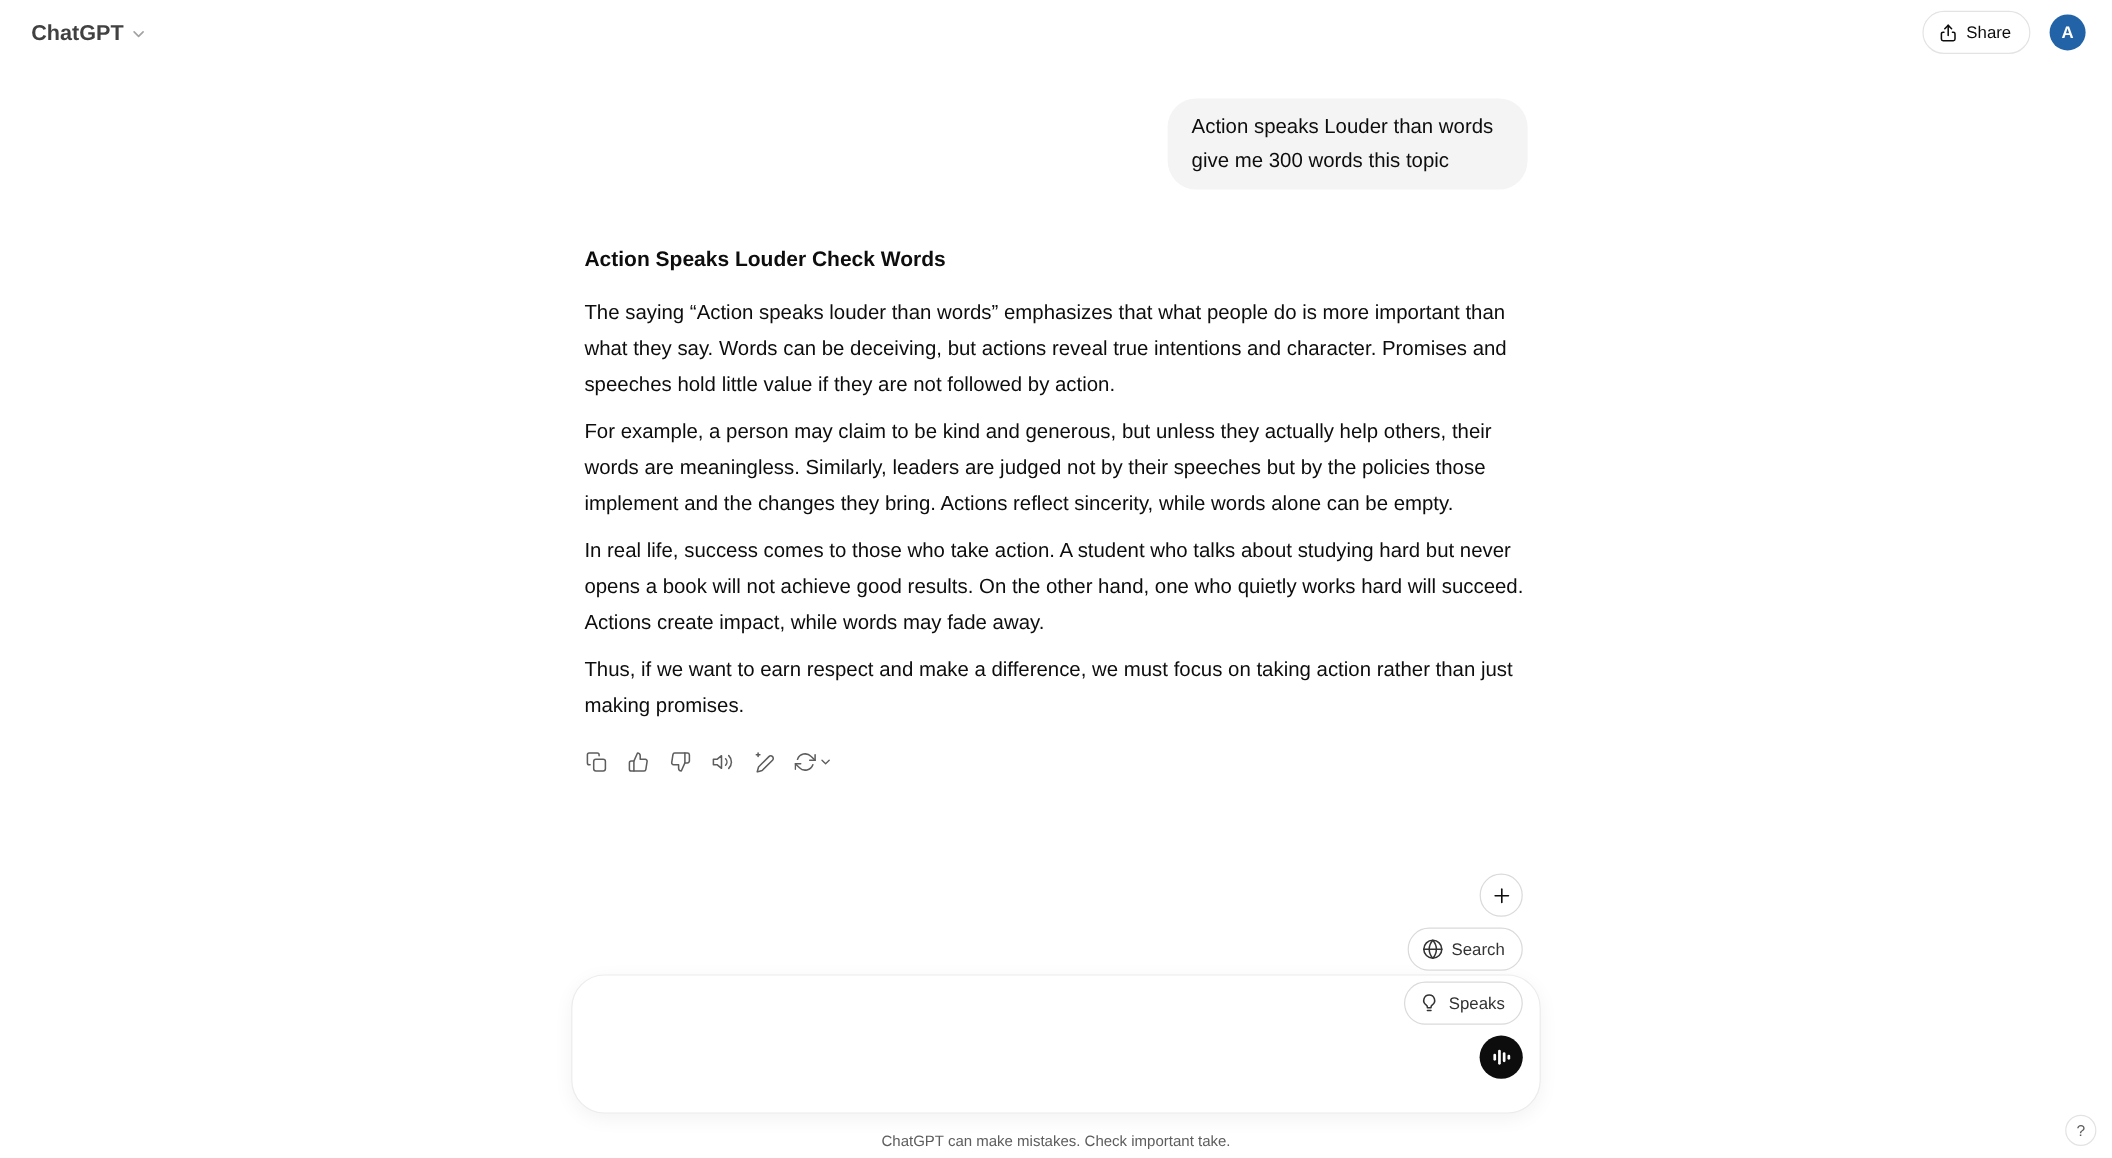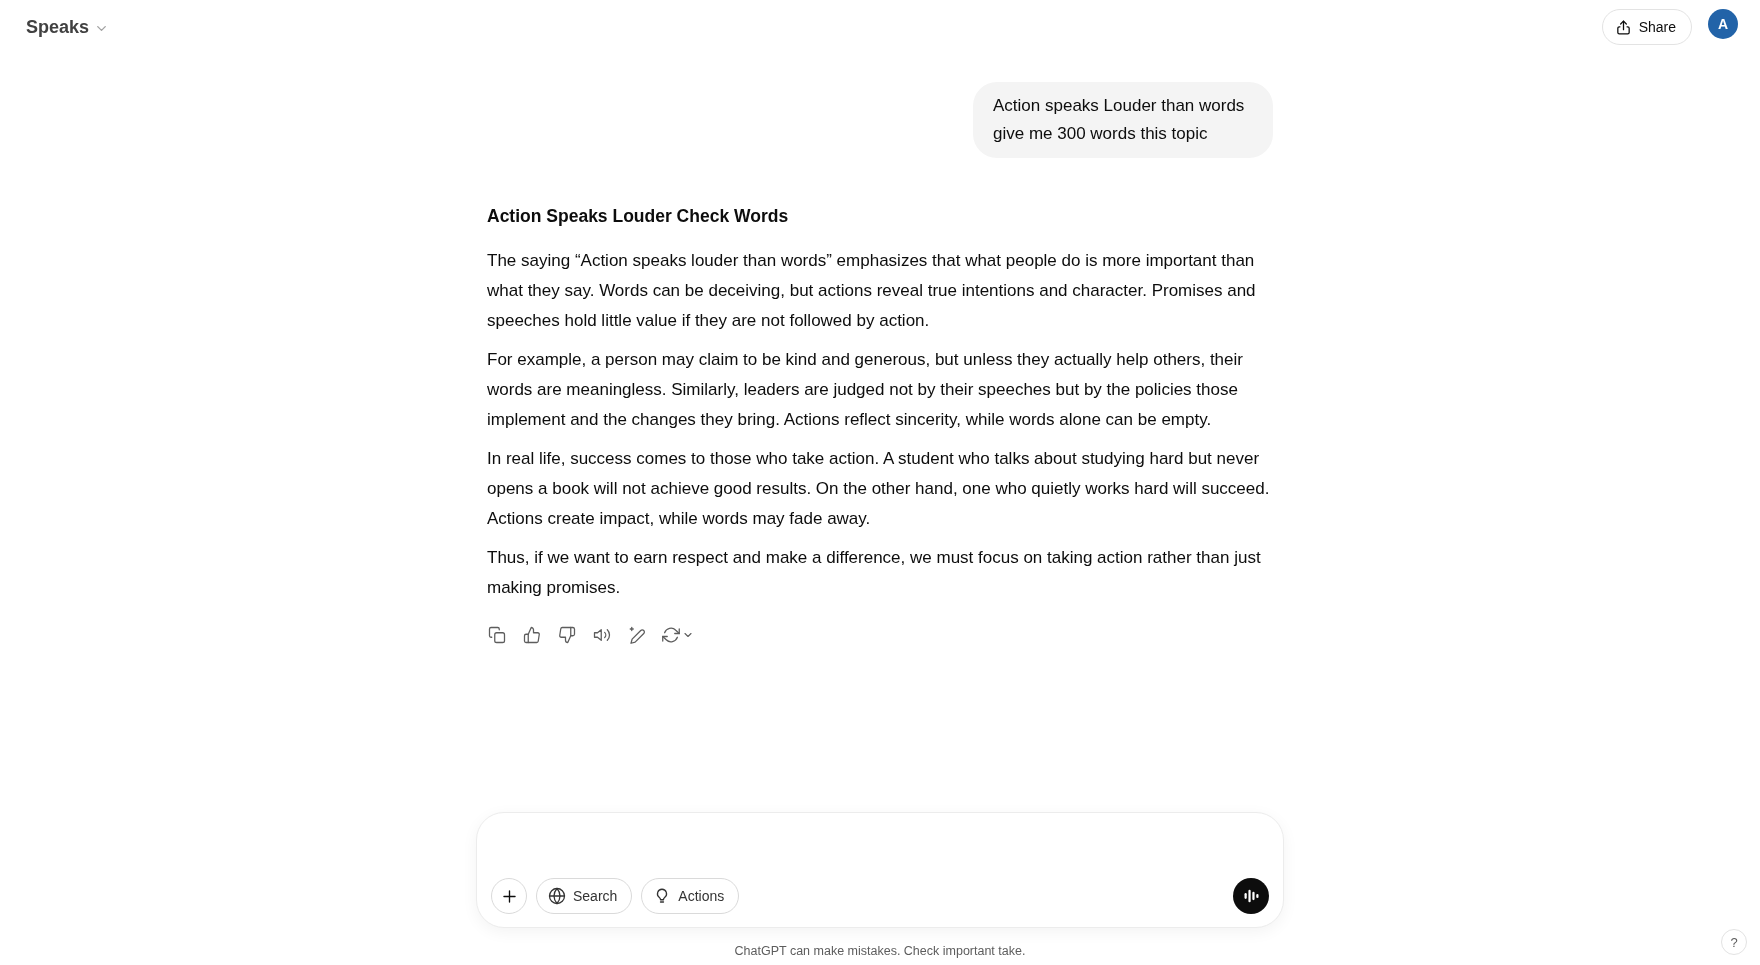--- a/index.html
+++ b/index.html
@@ -19,21 +19,21 @@
     display: flex; align-items: center; justify-content: space-between;
     padding: 0 22px 0 18px;
   }
   .brand {
     display: flex; align-items: center; gap: 5px;
     font-size: 18px; font-weight: 600; color: #414141;
     padding: 7px 8px; border-radius: 8px; cursor: pointer; background: none; border: none;
     font-family: inherit;
   }
   .brand .chev { color: #a2a2a2; margin-top: 2px; }
-  .header-right { display: flex; gap: 16px; }
+  .header-right { display: flex; align-items: center; gap: 16px; }
   .share-btn {
     display: flex; align-items: center; gap: 7px;
     height: 36px; padding: 0 15px 0 12px;
     border: 1px solid #e3e3e3; border-radius: 18px; background: #fff;
     font-size: 14px; font-weight: 500; color: #0d0d0d; cursor: pointer;
     font-family: inherit;
   }
   .avatar {
     width: 30px; height: 30px; border-radius: 50%;
     background: #2263a8; color: #ffffff;
@@ -79,22 +79,22 @@
     box-shadow: 0 4px 16px rgba(0,0,0,0.05);
   }
   .composer textarea {
     position: absolute; top: 10px; left: 12px; right: 12px; height: 44px;
     border: none; outline: none; resize: none; background: transparent;
     padding: 10px 12px; font-size: 17px; color: #0d0d0d;
     font-family: inherit;
   }
   .composer textarea::placeholder { color: #9a9a9a; }
   .composer-row {
-    position: absolute; left: 14px; right: 14px; bottom: 13px;
-    display: flex; align-items: flex-start; gap: 9px;
+    position: absolute; left: 14px; right: 14px; bottom: 28px;
+    display: flex; align-items: flex-end; gap: 9px; flex-direction: column;
   }
   .circle-btn {
     width: 36px; height: 36px; border-radius: 50%;
     border: 1px solid #dadada; background: #fff; color: #0d0d0d;
     display: flex; align-items: center; justify-content: center; cursor: pointer;
   }
   .pill-btn {
     height: 36px; padding: 0 14px 0 11px; border-radius: 18px;
     border: 1px solid #dadada; background: #fff;
     display: inline-flex; align-items: center; gap: 7px;
@@ -119,21 +119,21 @@
     border: 1px solid #e3e3e3; background: #fff; color: #5d5d5d;
     font-size: 13px; display: flex; align-items: center; justify-content: center;
     cursor: pointer; font-family: inherit;
   }
 </style>
 </head>
 <body>
 
 <div class="header">
   <button class="brand">
-    <span>Speaks</span>
+    <span>ChatGPT</span>
     <span class="chev">
       <svg width="15" height="15" viewBox="0 0 24 24" fill="none" stroke="currentColor" stroke-width="2.2" stroke-linecap="round" stroke-linejoin="round">
           <polyline points="6 9 12 15 18 9"></polyline>
         </svg>
     </span>
   </button>
   <div class="header-right">
     <button class="share-btn">
       <span>
         <svg width="17" height="17" viewBox="0 0 24 24" fill="none" stroke="currentColor" stroke-width="1.8" stroke-linecap="round" stroke-linejoin="round">
@@ -245,21 +245,21 @@
       </span>
       <span>Search</span>
     </button>
     <button class="pill-btn">
       <span>
         <svg width="18" height="18" viewBox="0 0 24 24" fill="none" stroke="currentColor" stroke-width="1.7" stroke-linecap="round" stroke-linejoin="round">
             <path d="M12 3a6 6 0 0 0-3.5 10.9c.8.6 1.5 1.6 1.5 2.6V17h4v-.5c0-1 .7-2 1.5-2.6A6 6 0 0 0 12 3z"></path>
             <path d="M10 20h4"></path>
           </svg>
       </span>
-      <span>Actions</span>
+      <span>Speaks</span>
     </button>
     <button class="voice-btn">
       <span>
         <svg width="20" height="20" viewBox="0 0 24 24" fill="#ffffff">
             <rect x="4.2" y="8.5" width="2.7" height="7" rx="1.35"></rect>
             <rect x="8.9" y="4.5" width="2.7" height="15" rx="1.35"></rect>
             <rect x="13.6" y="7" width="2.7" height="10" rx="1.35"></rect>
             <rect x="18.3" y="9.5" width="2.7" height="5" rx="1.35"></rect>
           </svg>
       </span>

